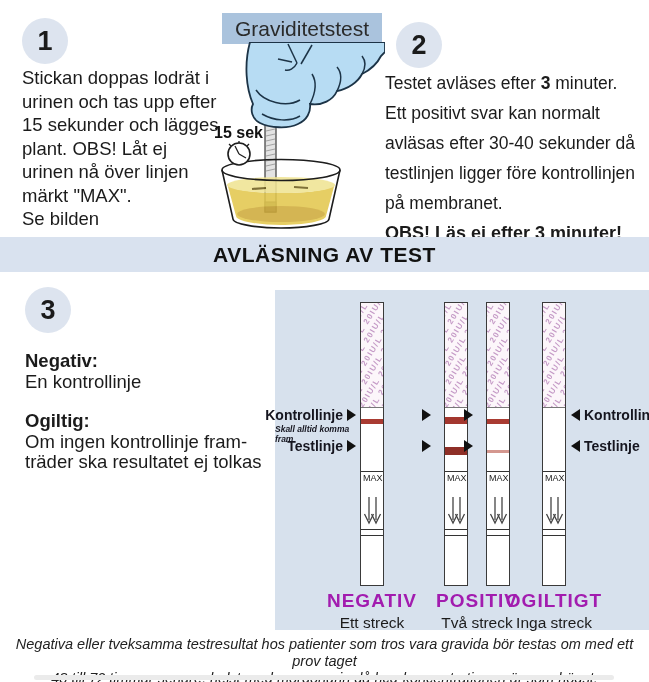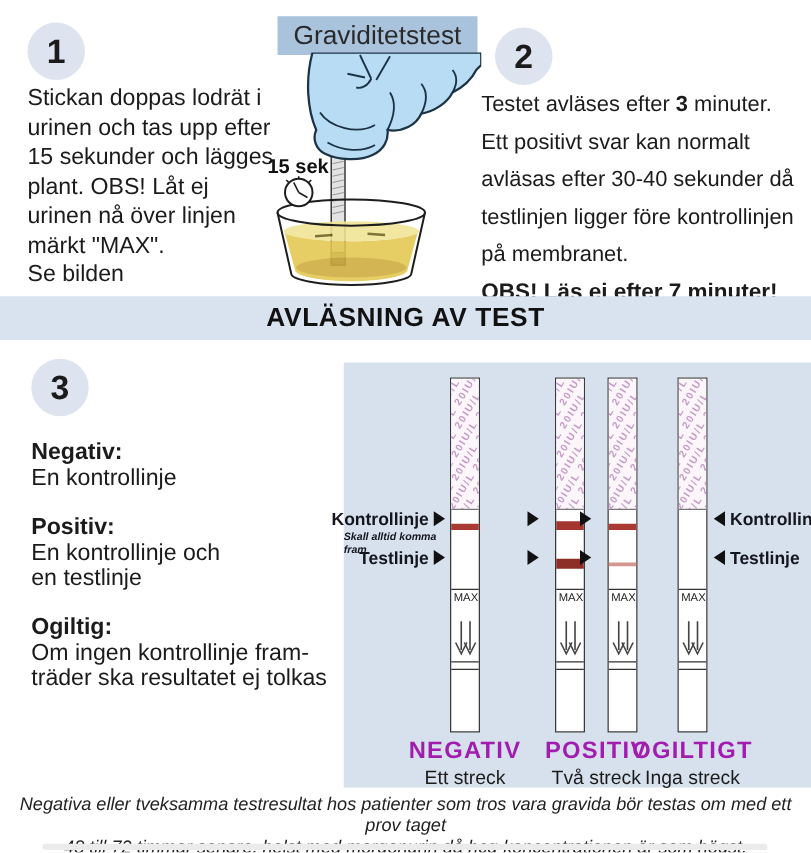--- a/index.html
+++ b/index.html
@@ -152,36 +152,31 @@
   </svg>
 
   <div class="badge" style="left:396px;top:22px;">
     <span>2</span>
   </div>
   <p class="step-text step2-text"><span>Testet avläses efter </span><b>3</b><span> minuter.
 Ett positivt svar kan normalt
 avläsas efter 30-40 sekunder då
 testlinjen ligger före kontrollinjen
 på membranet.
-</span><b class="obs">OBS! Läs ej efter 7 minuter!</b></p>
+</span><b class="obs">OBS! Läs ej efter 3 minuter!</b></p>
 
   <div class="band">AVLÄSNING AV TEST</div>
 
   <div class="badge" style="left:25px;top:287px;">
     <span>3</span>
   </div>
   <div class="step3-block">
     <div class="s3-item">
       <div class="s3-label">Negativ:</div>
       <div class="s3-desc">En kontrollinje</div>
-    </div>
-    <div class="s3-item">
-      <div class="s3-label">Positiv:</div>
-      <div class="s3-desc">En kontrollinje och
-en testlinje</div>
     </div>
     <div class="s3-item">
       <div class="s3-label">Ogiltig:</div>
       <div class="s3-desc">Om ingen kontrollinje fram-
 träder ska resultatet ej tolkas</div>
     </div>
   </div>
 
   <div class="panel">
 

